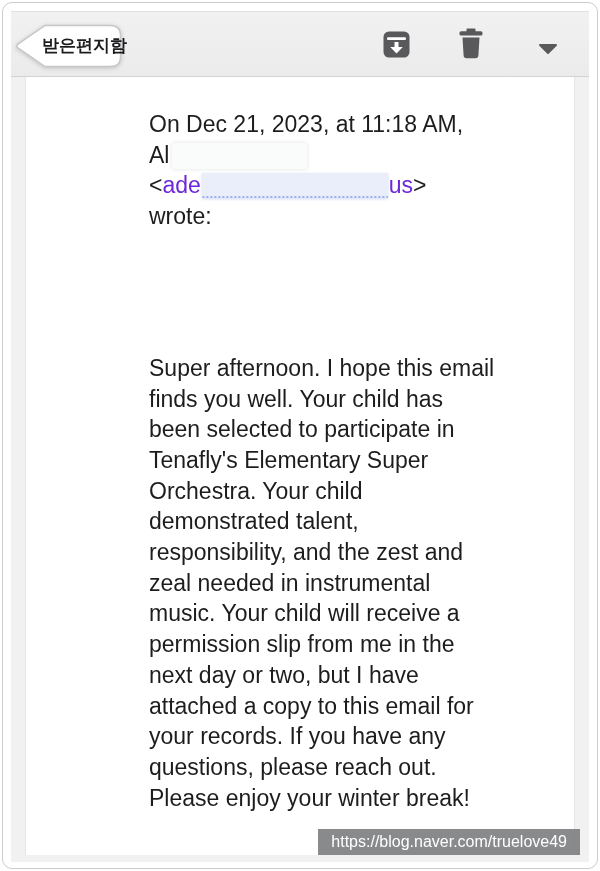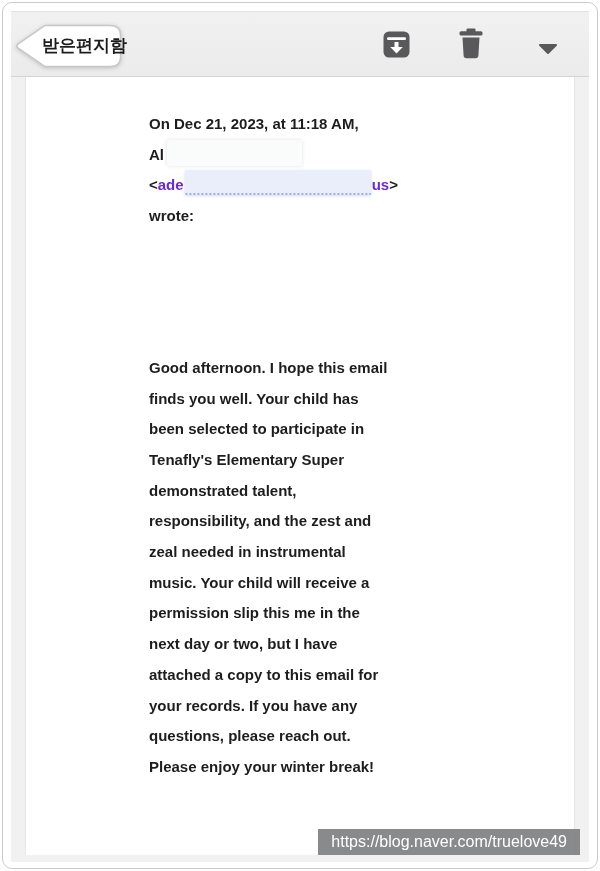--- a/index.html
+++ b/index.html
@@ -35,21 +35,21 @@
   .icon-trash{left:447px;top:16px;}
   .icon-chevron{left:526px;top:29px;}
   
   .viewport{flex:1;background:#f1f1f2;overflow:hidden;}
   .card{
     margin-left:14px;width:550px;height:778px;background:#ffffff;
     border-left:1px solid #e6e6e8;border-right:1px solid #e6e6e8;
     box-sizing:border-box;padding:32px 0 0 123px;
   }
   .hline,.bline{
-    font-size:15px;line-height:30.7px;color:#1d1d1f;white-space:nowrap;font-weight:bold;
+    font-size:23px;line-height:30.7px;color:#1d1d1f;white-space:nowrap;
   }
   .link{color:#6d28d9;}
   .redact-white{
     display:inline-block;width:135px;height:26px;margin-left:3px;vertical-align:-6px;
     background:#fafbfb;border-radius:2px;
     box-shadow:0 0 4px rgba(0,0,0,0.12);
   }
   .redact-blue{
     display:inline-block;width:186px;height:23px;margin:0 1px;vertical-align:-5px;
     background:#e9eefa;border-radius:1px;
@@ -108,29 +108,30 @@
       <div class="card">
 
         <div>
           <div class="hline">On Dec 21, 2023, at 11:18 AM,</div>
           <div class="hline"><span>Al</span><span class="redact-white"></span></div>
           <div class="hline"><span>&lt;</span><span class="link">ade</span><span class="redact-blue"></span><span class="link">us</span><span>&gt;</span></div>
           <div class="hline">wrote:</div>
         </div>
 
         <div class="body-block">
-          <div class="bline">Good afternoon. I hope this email</div>
+          <div class="bline">Super afternoon. I hope this email</div>
           <div class="bline">finds you well. Your child has</div>
           <div class="bline">been selected to participate in</div>
           <div class="bline">Tenafly's Elementary Super</div>
+          <div class="bline">Orchestra. Your child</div>
           <div class="bline">demonstrated talent,</div>
           <div class="bline">responsibility, and the zest and</div>
           <div class="bline">zeal needed in instrumental</div>
           <div class="bline">music. Your child will receive a</div>
-          <div class="bline">permission slip this me in the</div>
+          <div class="bline">permission slip from me in the</div>
           <div class="bline">next day or two, but I have</div>
           <div class="bline">attached a copy to this email for</div>
           <div class="bline">your records. If you have any</div>
           <div class="bline">questions, please reach out.</div>
           <div class="bline">Please enjoy your winter break!</div>
         </div>
 
       </div>
     </div>
   </div>

